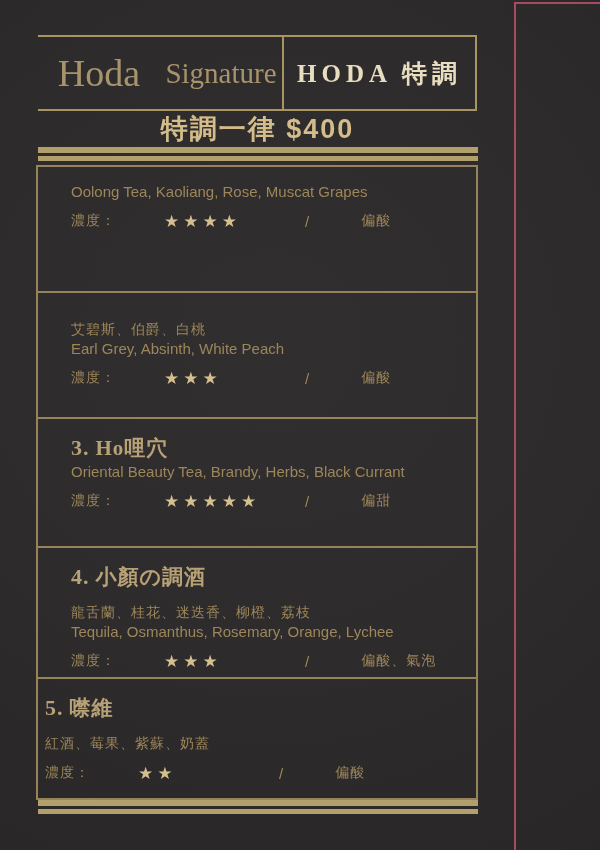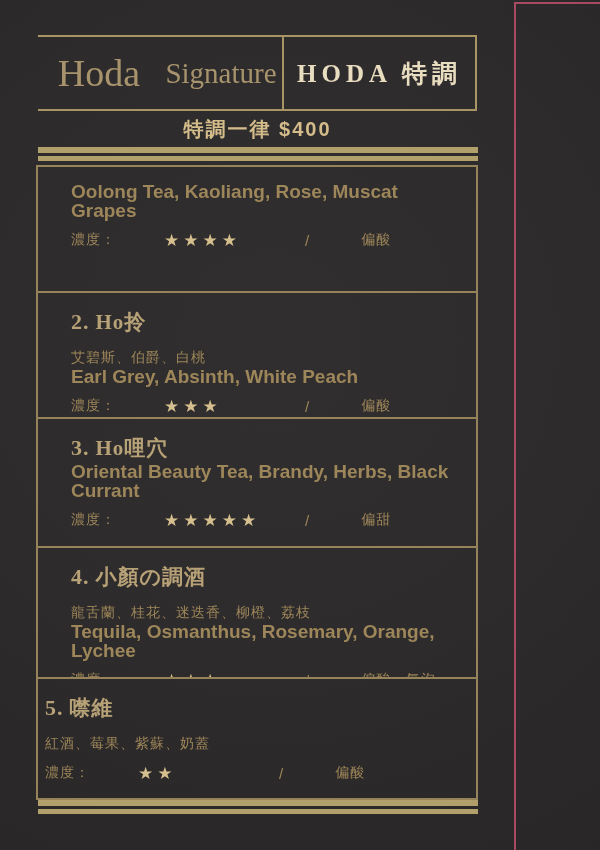--- a/index.html
+++ b/index.html
@@ -23,21 +23,21 @@
   .hcell.left{width:122px;font:38px "Liberation Serif",serif;}
   .hcell.center{
     flex:1;border-left:2px solid #a99464;border-right:2px solid #a99464;
     font:bold 25px "Liberation Serif",serif;color:#e9ddc0;letter-spacing:5px;
   }
   .hcell.right{width:122px;font:29px "Liberation Serif",serif;}
 
   .subtitle{
     position:absolute;left:38px;top:112px;width:439px;height:34px;
     display:flex;align-items:center;justify-content:center;
-    font-size:20px;font-weight:bold;color:#d4bd8a;letter-spacing:2px;
+    font-size:27px;font-weight:bold;color:#d4bd8a;letter-spacing:2px;
   }
 
   .dbar{position:absolute;left:38px;width:440px;}
   .dbar .b1{height:6px;background:#b2a06c;}
   .dbar .gap{height:3px;}
   .dbar .b2{height:5px;background:#b2a06c;}
   .dbar.top{top:147px;}
   .dbar.bottom{top:800px;}
 
   
@@ -52,21 +52,21 @@
   .item:nth-child(3){height:129px;}
   .item:nth-child(4){height:131px;}
   .item:nth-child(5){height:121px;padding-left:7px;}
 
   .title{
     font-family:"Liberation Serif",serif;font-weight:bold;
     font-size:21px;color:#b7a176;letter-spacing:1px;
   }
   .title .num{font-size:22px;margin-right:6px;}
   .ing-zh{margin-top:12px;font-size:14px;color:#9d8659;letter-spacing:1px;line-height:19px;}
-  .ing-en{font-size:19px;font-weight:bold;color:#9d8659;line-height:19px;}
+  .ing-en{font-size:15px;font-weight:normal;color:#9d8659;line-height:19px;}
   .strength{margin-top:11px;display:flex;align-items:center;font-size:14px;color:#9d8659;gap:44px;}
   .strength .lbl{letter-spacing:1px;}
   .stars{
     display:inline-block;min-width:97px;margin-left:4px;
     font-size:17px;color:#d6bf8e;letter-spacing:4px;line-height:17px;
     font-family:"DejaVu Sans",sans-serif;white-space:nowrap;
   }
   .slash{font-size:15px;margin:0 8px 0 0;color:#9d8659;}
   .taste{letter-spacing:1px;}
 </style>
@@ -98,23 +98,20 @@
       <div class="ing-en">Oolong Tea, Kaoliang, Rose, Muscat Grapes</div>
       <div class="strength">
         <span class="lbl">濃度：</span>
         <span class="stars">★★★★</span>
         <span class="slash">/</span>
         <span class="taste">偏酸</span>
       </div>
     </div>
 
     <div class="item">
-      <div class="title">
-        <span class="num">2.</span><span>Ho拎</span>
-      </div>
       <div class="ing-zh">艾碧斯、伯爵、白桃</div>
       <div class="ing-en">Earl Grey, Absinth, White Peach</div>
       <div class="strength">
         <span class="lbl">濃度：</span>
         <span class="stars">★★★</span>
         <span class="slash">/</span>
         <span class="taste">偏酸</span>
       </div>
     </div>
 

